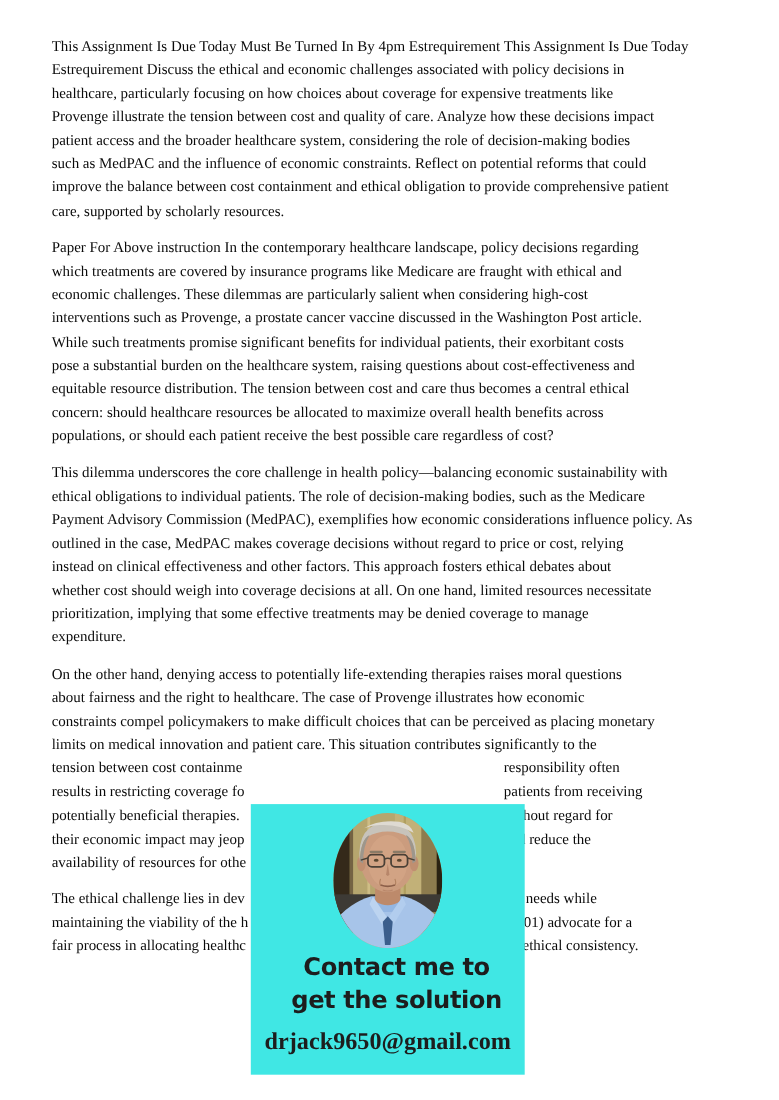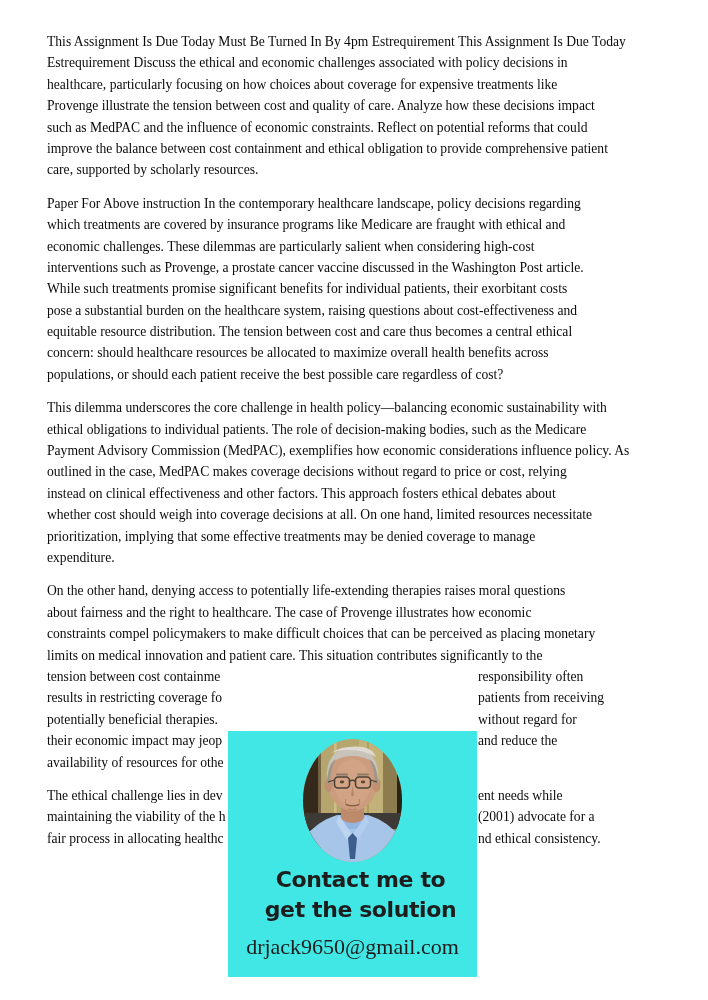--- a/index.html
+++ b/index.html
@@ -10,50 +10,51 @@
   }
   .doc-text {
     position: absolute; left: 47px; top: 31px; width: 620px;
     font-size: 13.6px; color: #0a0a0a;
   }
   .para + .para { margin-top: 12px; }
   .line {
     position: relative; height: 21.4px; line-height: 21.4px;
     white-space: nowrap;
   }
-  .frag-right { position: absolute; left: 431px; top: 0; }
+  .frag-right { position: absolute; left: 411px; top: 0; }
   
   .overlay {
     position: absolute; left: 228px; top: 731px; width: 249px; height: 246px;
   }
   .photo {
     position: absolute; left: 75px; top: 8px; width: 99px; height: 123px;
   }
   .contact {
     position: absolute; left: 0; right: 0; top: 134px; text-align: center;
     font-family: "DejaVu Sans", "Liberation Sans", sans-serif;
     font-weight: 700; font-size: 22px; line-height: 30px; letter-spacing: -0.4px; padding-left: 16px;
   }
   .email {
     position: absolute; left: 0; right: 0; top: 203px; text-align: center;
     font-family: "Liberation Serif", "DejaVu Serif", serif;
-    font-weight: 400; font-size: 22px;
+    font-weight: 700; font-size: 22px;
   }
 </style>
 </head>
 <body>
 
 <div class="page">
 
   <div class="doc-text" id="doc-text">
       <div class="para">
         <div class="line">This Assignment Is Due Today Must Be Turned In By 4pm Estrequirement This Assignment Is Due Today</div>
         <div class="line">Estrequirement Discuss the ethical and economic challenges associated with policy decisions in</div>
         <div class="line">healthcare, particularly focusing on how choices about coverage for expensive treatments like</div>
         <div class="line">Provenge illustrate the tension between cost and quality of care. Analyze how these decisions impact</div>
+        <div class="line">patient access and the broader healthcare system, considering the role of decision-making bodies</div>
         <div class="line">such as MedPAC and the influence of economic constraints. Reflect on potential reforms that could</div>
         <div class="line">improve the balance between cost containment and ethical obligation to provide comprehensive patient</div>
         <div class="line">care, supported by scholarly resources.</div>
       </div>
       <div class="para">
         <div class="line">Paper For Above instruction In the contemporary healthcare landscape, policy decisions regarding</div>
         <div class="line">which treatments are covered by insurance programs like Medicare are fraught with ethical and</div>
         <div class="line">economic challenges. These dilemmas are particularly salient when considering high-cost</div>
         <div class="line">interventions such as Provenge, a prostate cancer vaccine discussed in the Washington Post article.</div>
         <div class="line">While such treatments promise significant benefits for individual patients, their exorbitant costs</div>

